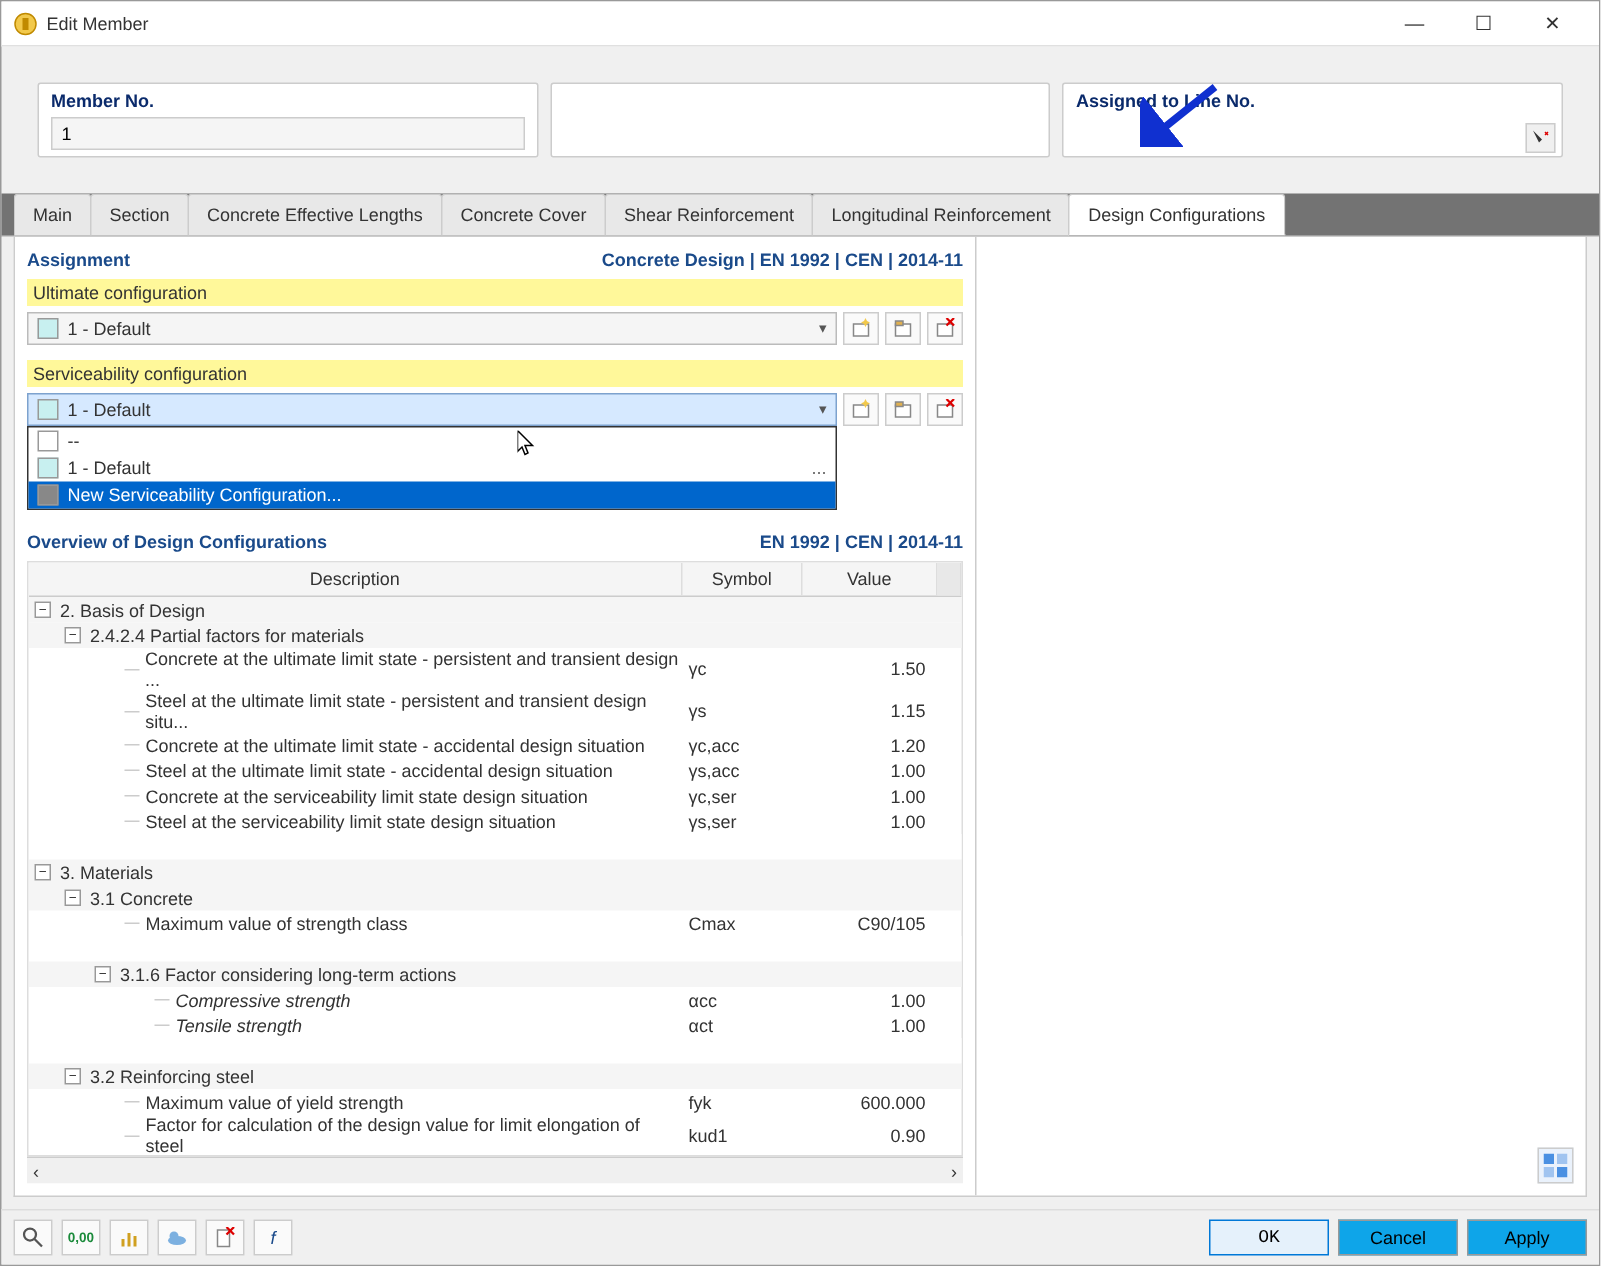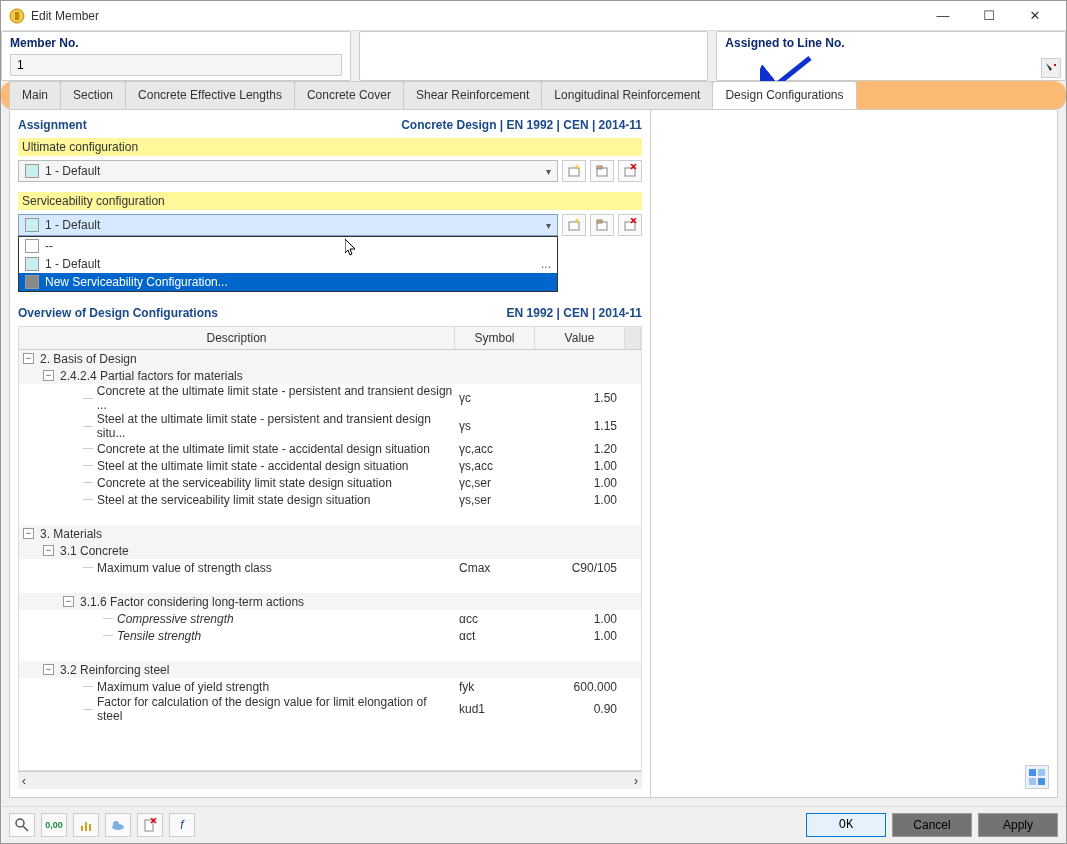--- a/index.html
+++ b/index.html
@@ -3,27 +3,27 @@
 <meta charset="utf-8">
 <style>
 * { box-sizing: border-box; margin: 0; padding: 0; }
 body { font-family: "Segoe UI", Tahoma, sans-serif; font-size: 12px; color: #333; background: #fff; }
 .window { width: 1067px; height: 844px; border: 1px solid #999; display: flex; flex-direction: column; background: #f0f0f0; }
 .titlebar { height: 30px; background: #fff; display: flex; align-items: center; padding: 0 8px; border-bottom: 1px solid #e0e0e0; }
 .titlebar-icon { width: 16px; height: 16px; margin-right: 6px; }
 .titlebar-title { flex: 1; font-size: 12px; }
 .titlebar-btns { display: flex; gap: 0; }
 .titlebar-btns div { width: 46px; height: 30px; display: flex; align-items: center; justify-content: center; font-size: 13px; }
-.top-fields { display: flex; padding: 0; gap: 8px; }
+.top-fields { display: flex; padding: 24px; gap: 8px; }
 .top-fields .fld { flex: 1; background: #fff; border: 1px solid #ccc; border-radius: 2px; padding: 4px 8px; position: relative; }
 .fld-label { color: #0a2a6b; font-weight: bold; font-size: 12px; margin-bottom: 4px; }
 .fld-input { width: 100%; border: 1px solid #ccc; padding: 3px 6px; font-size: 12px; background: #f5f5f5; }
 .fld-input.blue { background: #e3eefc; }
 .fld-icon-btn { position: absolute; right: 4px; top: 26px; width: 20px; height: 20px; border: 1px solid #ccc; background: #f0f0f0; display: flex; align-items: center; justify-content: center; }
-.tabs { display: flex; padding: 0 8px; gap: 0; border-bottom: 1px solid #ccc; background: #fdba74; border-radius: 12px; }
+.tabs { display: flex; padding: 0 8px; gap: 0; border-bottom: 1px solid #ccc; background: #737373; }
 .tab { padding: 6px 12px; border: 1px solid #ccc; border-bottom: none; background: #e8e8e8; cursor: pointer; font-size: 12px; margin-right: -1px; border-radius: 3px 3px 0 0; }
 .tab.active { background: #fff; border-bottom: 1px solid #fff; position: relative; z-index: 1; }
 .content { flex: 1; display: flex; background: #fff; margin: 0 8px 8px 8px; border: 1px solid #ccc; border-top: none; overflow: hidden; }
 .left-pane { width: 640px; padding: 8px; display: flex; flex-direction: column; overflow: hidden; }
 .right-pane { flex: 1; border-left: 1px solid #ccc; position: relative; }
 .section-hdr { display: flex; justify-content: space-between; color: #1a4a8a; font-weight: bold; font-size: 12px; margin-bottom: 6px; }
 .sub-label { background: #fff89a; display: inline-block; padding: 2px 4px; margin-bottom: 4px; font-size: 12px; }
 .config-row { display: flex; align-items: center; gap: 4px; margin-bottom: 10px; position: relative; }
 .select { flex: 1; display: flex; align-items: center; border: 1px solid #bbb; background: #f5f5f5; padding: 3px 6px; height: 22px; }
 .select.open { background: #d6e9ff; border-color: #7da2ce; }
@@ -57,21 +57,21 @@
 .tr.sub3 .td-desc { padding-left: 64px; font-style: italic; }
 .tr.leaf .td-desc::before { content: ""; width: 10px; height: 1px; background: #ccc; margin-right: 4px; }
 .tr.blank { height: 10px; background: #fff; }
 .expander { width: 11px; height: 11px; border: 1px solid #999; display: inline-flex; align-items: center; justify-content: center; font-size: 9px; margin-right: 6px; background: #fff; line-height: 1; }
 .hscroll { height: 18px; border-top: 1px solid #ccc; display: flex; align-items: center; padding: 0 4px; background: #f0f0f0; }
 .hscroll span:first-child { margin-right: auto; }
 .corner-btn { position: absolute; bottom: 8px; right: 8px; width: 24px; height: 24px; border: 1px solid #ccc; background: #eaf2fc; display: flex; align-items: center; justify-content: center; }
 .footer { display: flex; align-items: center; padding: 6px 8px; gap: 6px; border-top: 1px solid #ddd; background: #f0f0f0; }
 .toolbtn { width: 26px; height: 24px; border: 1px solid #ccc; background: #fafafa; display: flex; align-items: center; justify-content: center; font-size: 12px; }
 .spacer { flex: 1; }
-.btn { min-width: 80px; height: 24px; border: 1px solid #999; background: #737373; padding: 0 16px; font-size: 12px; }
+.btn { min-width: 80px; height: 24px; border: 1px solid #999; background: #0ea5e9; padding: 0 16px; font-size: 12px; }
 .btn.primary { border: 1px solid #0078d7; background: #e5f1fb; font-family: Liberation Mono, monospace; }
 .arrow-annotation { position: absolute; top: 48px; left: 760px; pointer-events: none; }
 .cursor { position: absolute; pointer-events: none; }
 </style>
 </head>
 <body>
 
 <div class="window">
 
   <div class="titlebar">

